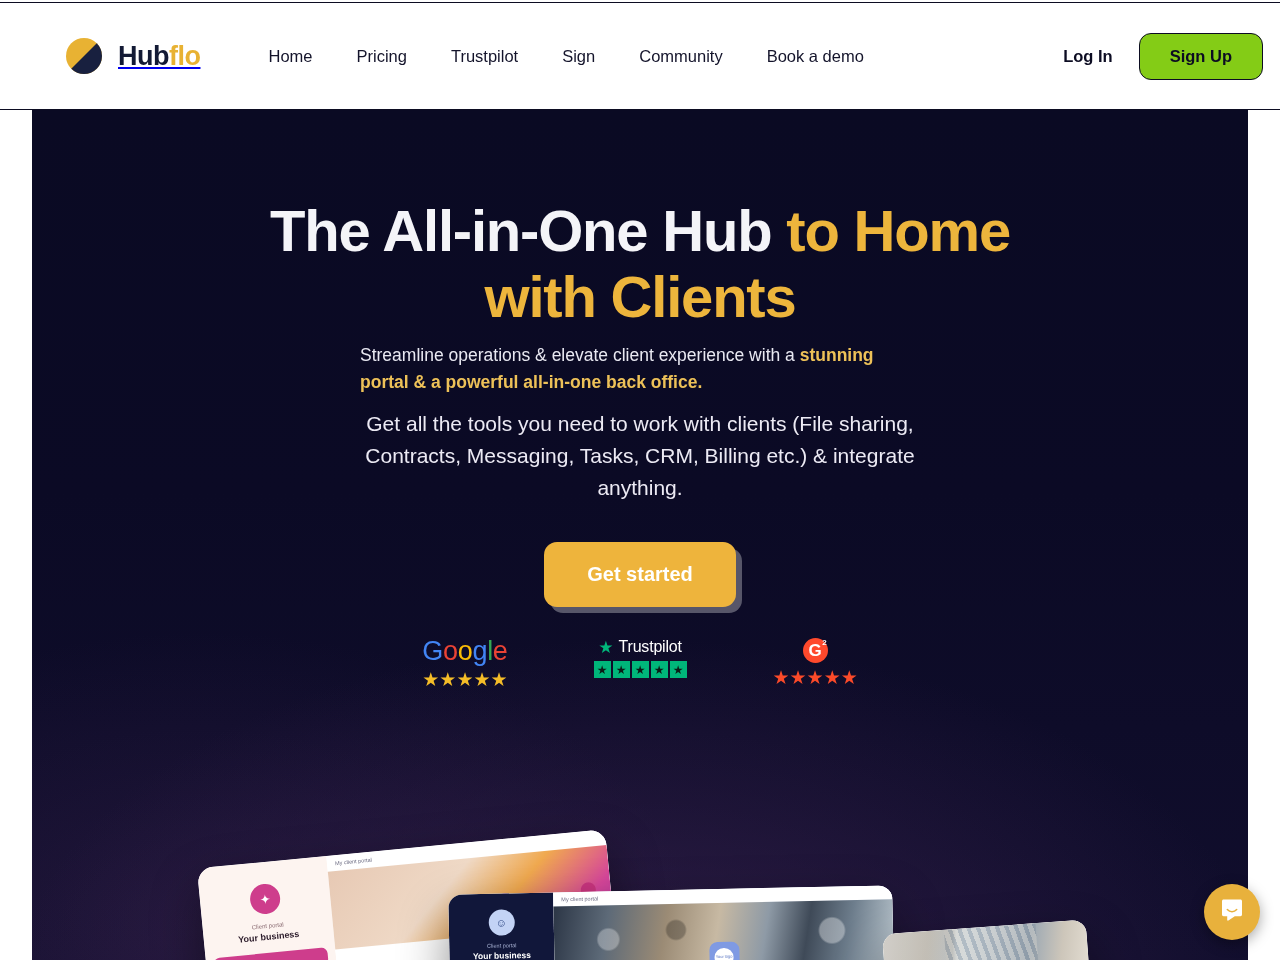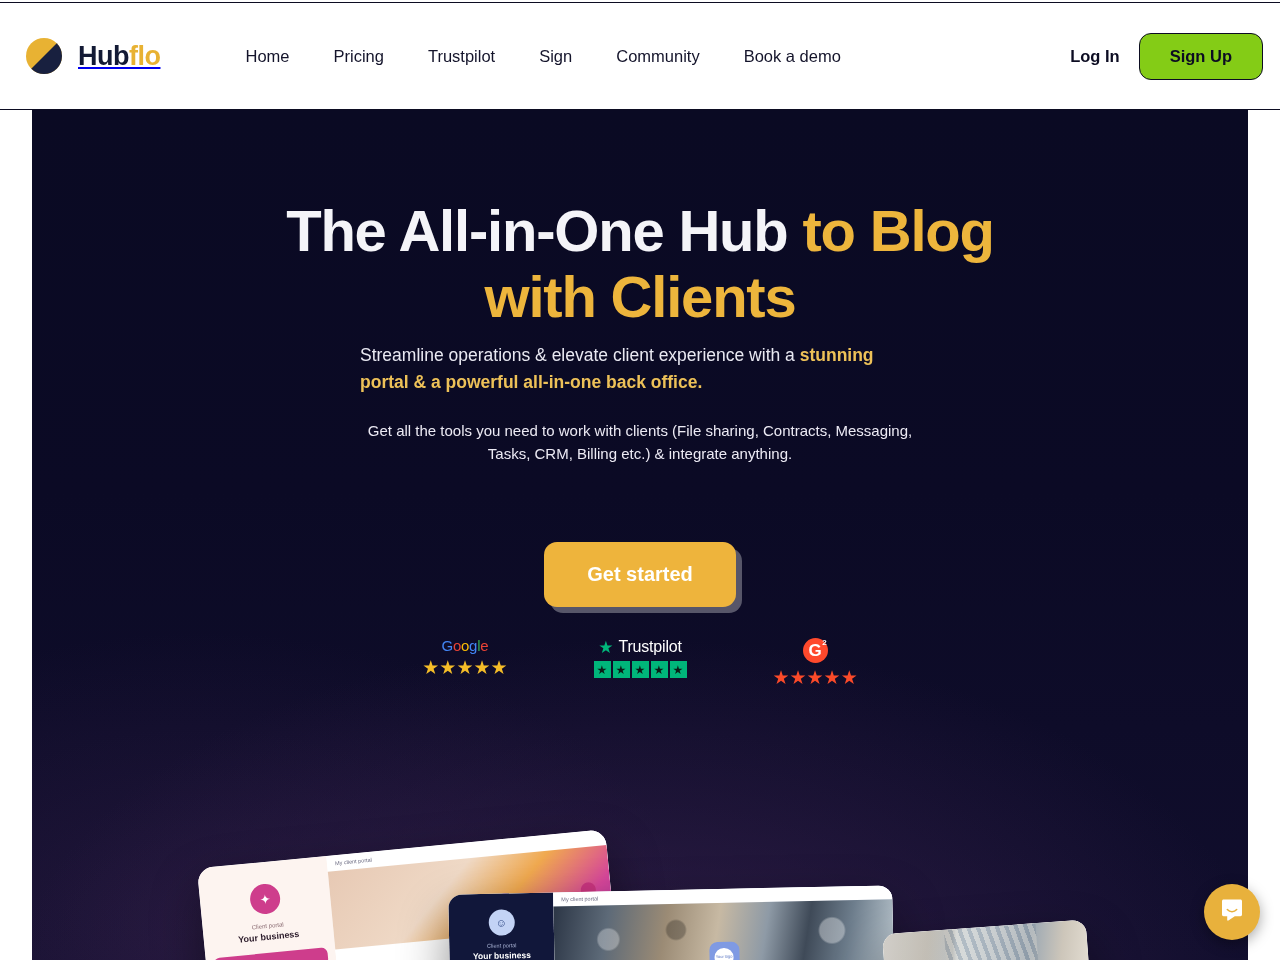--- a/index.html
+++ b/index.html
@@ -11,33 +11,34 @@
   }
 
   
   .header{
     position:absolute; left:0; top:2px; width:1280px; height:108px;
     background:#ffffff;
     border-bottom:1px solid #0c0c22;
     border-top:1px solid #0c0c22;
     display:flex; align-items:center;
     z-index:30;
+    padding-left:40px;
   }
   .brand{ display:flex; align-items:center; gap:14px; margin-left:24px; }
   .logo-mark{ width:40px; height:40px; position:relative; }
   .logo-mark svg{ display:block; }
   .brand-name{ font-size:27px; font-weight:bold; letter-spacing:-.5px; }
   .brand-name .hub{ color:#131a35; }
   .brand-name .flo{ color:#e8b233; }
 
-  .nav{ display:flex; align-items:flex-start; gap:44px; margin-left:85px; }
+  .nav{ display:flex; align-items:flex-start; gap:44px; margin-left:68px; }
   .nav a{
     color:#14142b; font-size:16.5px; text-decoration:none; white-space:nowrap;
   }
-  .nav-right{ margin-left:auto; display:flex; align-items:center; gap:19px; margin-right:17px; }
+  .nav-right{ margin-left:auto; display:flex; align-items:center; gap:26px; margin-right:17px; }
   .login{ color:#0c0c22; font-size:16.5px; font-weight:bold; text-decoration:none; }
   .signup{
     border:1.6px solid #0c0c22; border-radius:12px;
     padding:13px 30px; font-size:16.5px; font-weight:bold; color:#0c0c22;
     background:#84cc16; cursor:pointer;
     font-family:inherit;
   }
 
   
   .hero{
@@ -57,40 +58,40 @@
   .h1 .w{ color:#f4f4f8; }
   .h1 .y{ color:#edb53c; }
 
   .sub{
     position:absolute; left:50%; transform:translateX(-50%); top:232px;
     width:560px; text-align:left;
     font-size:17.5px; line-height:1.52; color:#e9e9f2;
   }
   .sub .hl{ color:#edc158; font-weight:bold; }
   .sub2{
-    position:absolute; left:50%; transform:translateX(-50%); top:310px;
+    position:absolute; left:50%; transform:translateX(-50%); top:298px;
     width:560px; text-align:center;
-    font-size:15px; line-height:1.52; color:#eceaf4;
+    font-size:21px; line-height:1.52; color:#eceaf4;
   }
 
   .cta-wrap{ position:absolute; left:0; right:0; top:432px; display:flex; justify-content:center; }
   .cta{
     position:relative; background:#eeb43c; color:#fff;
     font-size:20px; font-weight:bold; font-family:inherit;
     border:none; border-radius:13px; padding:21px 43px; cursor:pointer;
     box-shadow:6px 6px 0 rgba(150,150,160,.55);
   }
 
   
   .badges{
     position:absolute; left:0; right:0; top:528px;
     display:flex; justify-content:center; align-items:flex-start; gap:86px;
   }
   .badge{ display:flex; flex-direction:column; align-items:center; gap:5px; }
-  .google-word{ font-size:15px; font-weight:500; letter-spacing:-.3px; line-height:1; }
+  .google-word{ font-size:27px; font-weight:500; letter-spacing:-.3px; line-height:1; }
   .google-word span:nth-child(1){ color:#4285f4; }
   .google-word span:nth-child(2){ color:#ea4335; }
   .google-word span:nth-child(3){ color:#fbbc05; }
   .google-word span:nth-child(4){ color:#4285f4; }
   .google-word span:nth-child(5){ color:#34a853; }
   .google-word span:nth-child(6){ color:#ea4335; }
   .stars{ display:flex; gap:2px; font-size:19px; line-height:1; }
   .stars.gold{ color:#f5bd28; }
   .stars.red{ color:#fb4a29; }
   .tp-head{ display:flex; align-items:center; gap:5px; }
@@ -242,21 +243,21 @@
 
   <div class="nav-right">
     <a class="login" href="#">Log In</a>
     <button class="signup">Sign Up</button>
   </div>
 </div>
 
 <div class="hero">
 
   <h1 class="h1">
-    <span class="w">The All-in-One Hub </span><span class="y">to Blog</span><br>
+    <span class="w">The All-in-One Hub </span><span class="y">to Home</span><br>
     <span class="y">with Clients</span>
   </h1>
 
   <p class="sub">
     <span>Streamline operations &amp; elevate client experience with a </span><span class="hl">stunning portal &amp; a powerful all-in-one back office.</span>
   </p>
 
   <p class="sub2">Get all the tools you need to work with clients (File sharing, Contracts, Messaging, Tasks, CRM, Billing etc.) &amp; integrate anything.</p>
 
   <div class="cta-wrap">

